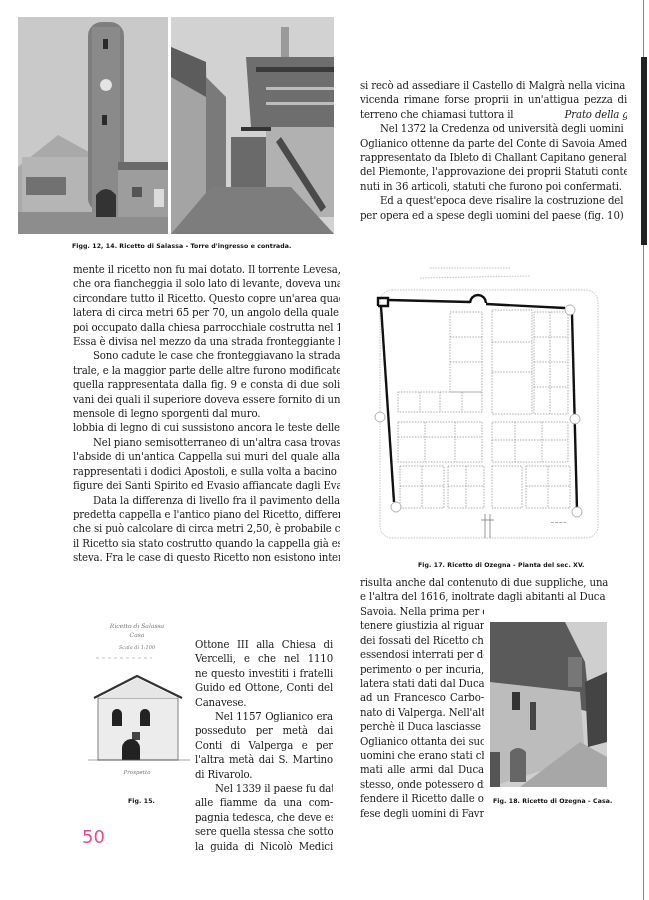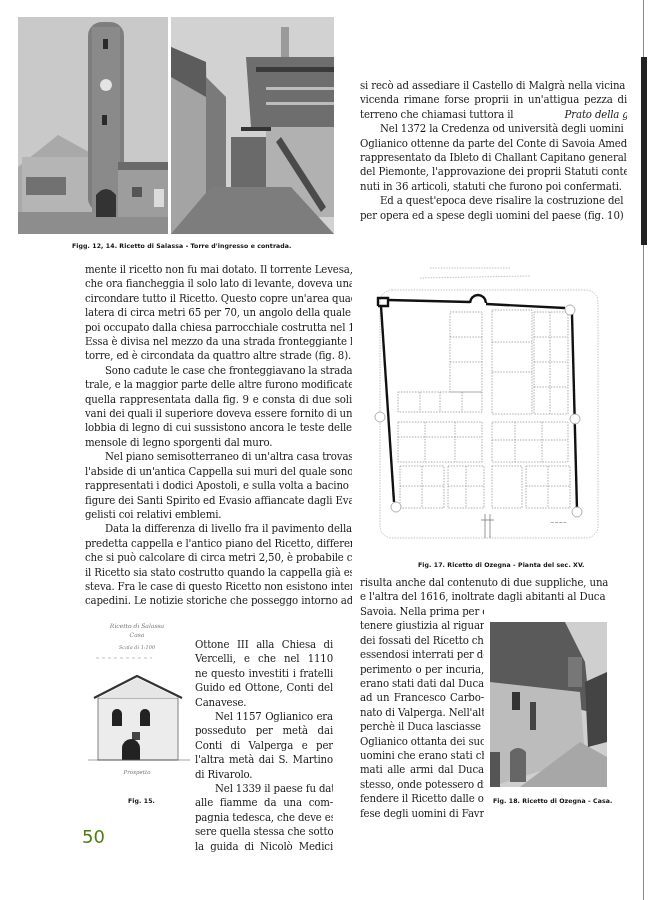--- a/index.html
+++ b/index.html
@@ -4,21 +4,21 @@
 <style>
   html, body { margin:0; padding:0; background:#ffffff; }
   body { width:649px; height:900px; position:relative; overflow:hidden; font-family:"DejaVu Serif", serif; color:#1a1a1a; }
   .abs { position:absolute; }
   .photo { position:absolute; overflow:hidden; background:#9a9a9a; }
   .caption { position:absolute; font-family:"DejaVu Sans", sans-serif; font-weight:bold; font-size:6.2px; letter-spacing:0.1px; color:#111; white-space:nowrap; }
   .col { position:absolute; font-size:10.2px; line-height:14.4px; text-align:justify; letter-spacing:-0.15px; }
   .col .line { display:block; text-align:justify; text-align-last:justify; white-space:nowrap; overflow:hidden; }
   .col .last { text-align-last:left; }
   .indent { text-indent:20px; }
-  .pagenum { position:absolute; left:82px; top:826px; font-family:"DejaVu Sans", sans-serif; font-size:18px; color:#4d7c0f; }
+  .pagenum { position:absolute; left:82px; top:826px; font-family:"DejaVu Sans", sans-serif; font-size:18px; color:#ec4899; }
   .edge-line { position:absolute; left:643px; top:0; width:1px; height:900px; background:#888; }
   .edge-strip { position:absolute; left:641px; top:57px; width:6px; height:188px; background:#222; }
   em { font-style:italic;margin-left:48px; }
 </style>
 </head>
 <body>
 
 <div class="photo" style="left:18px;top:17px;width:150px;height:217px;background:linear-gradient(#cfcfcf,#bdbdbd 55%,#8a8a8a 75%,#6f6f6f);">
   <svg width="150" height="217" viewBox="0 0 150 217">
     <rect x="0" y="0" width="150" height="217" fill="#c9c9c9"></rect>
@@ -131,45 +131,42 @@
     <g stroke="#555" stroke-width="0.6">
       <line x1="115" y1="252" x2="115" y2="276"></line>
       <line x1="120" y1="252" x2="120" y2="276"></line>
       <line x1="111" y1="258" x2="124" y2="258"></line>
     </g>
     <text x="180" y="262" font-family="DejaVu Serif, serif" font-size="5" font-style="italic" fill="#333">~~~~</text>
   </svg>
 </div>
 <div class="caption" style="left:418px;top:561px;">Fig. 17. Ricetto di Ozegna - Pianta del sec. XV.</div>
 
-<div class="col" style="left:85px;top:263px;width:267px;">
+<div class="col" style="left:73px;top:263px;width:267px;">
   <span class="line">mente il ricetto non fu mai dotato. Il torrente Levesa,</span>
   <span class="line">che ora fiancheggia il solo lato di levante, doveva una volta</span>
   <span class="line">circondare tutto il Ricetto. Questo copre un'area quadri-</span>
   <span class="line">latera di circa metri 65 per 70, un angolo della quale fu</span>
   <span class="line">poi occupato dalla chiesa parrocchiale costrutta nel 1590.</span>
   <span class="line">Essa è divisa nel mezzo da una strada fronteggiante la</span>
-  <span class="line last">torre, ed è circondata da quattro altre strade (fig. 8).</span>
   <span class="line indent">Sono cadute le case che fronteggiavano la strada cen-</span>
   <span class="line">trale, e la maggior parte delle altre furono modificate e</span>
   <span class="line">quella rappresentata dalla fig. 9 e consta di due soli</span>
   <span class="line">vani dei quali il superiore doveva essere fornito di una</span>
+  <span class="line last">mensole di legno sporgenti dal muro.</span>
   <span class="line">lobbia di legno di cui sussistono ancora le teste delle</span>
-  <span class="line last">mensole di legno sporgenti dal muro.</span>
   <span class="line indent">Nel piano semisotterraneo di un'altra casa trovasi</span>
-  <span class="line">l'abside di un'antica Cappella sui muri del quale sono</span>
+  <span class="line">l'abside di un'antica Cappella sui muri del quale alla</span>
   <span class="line">rappresentati i dodici Apostoli, e sulla volta a bacino le</span>
   <span class="line">figure dei Santi Spirito ed Evasio affiancate dagli Evan-</span>
-  <span class="line last">gelisti coi relativi emblemi.</span>
   <span class="line indent">Data la differenza di livello fra il pavimento della</span>
   <span class="line">predetta cappella e l'antico piano del Ricetto, differenza</span>
   <span class="line">che si può calcolare di circa metri 2,50, è probabile che</span>
   <span class="line">il Ricetto sia stato costrutto quando la cappella già esi-</span>
   <span class="line">steva. Fra le case di questo Ricetto non esistono inter-</span>
-  <span class="line">capedini. Le notizie storiche che posseggo intorno ad</span>
 </div>
 
 <div class="abs" style="left:82px;top:618px;width:110px;height:165px;">
   <svg width="110" height="165" viewBox="0 0 110 165">
     <text x="55" y="10" text-anchor="middle" font-family="DejaVu Serif, serif" font-style="italic" font-size="6" fill="#777">Ricetto di Salassa</text>
     <text x="55" y="19" text-anchor="middle" font-family="DejaVu Serif, serif" font-style="italic" font-size="6" fill="#777">Casa</text>
     <text x="55" y="31" text-anchor="middle" font-family="DejaVu Serif, serif" font-style="italic" font-size="5" fill="#777">Scala di 1:100</text>
     <line x1="14" y1="40" x2="70" y2="40" stroke="#999" stroke-width="0.6" stroke-dasharray="3,3"></line>
     <path d="M12 80 L55 58 L100 80" fill="none" stroke="#333" stroke-width="2.2"></path>
     <rect x="16" y="80" width="80" height="62" fill="#ececec" stroke="#666" stroke-width="0.8"></rect>
@@ -205,21 +202,21 @@
 <div class="col" style="left:360px;top:576px;width:248px;">
   <span class="line">risulta anche dal contenuto di due suppliche, una del 1575</span>
   <span class="line">e l'altra del 1616, inoltrate dagli abitanti al Duca di</span>
 </div>
 <div class="col" style="left:360px;top:605px;width:124px;">
   <span class="line">Savoia. Nella prima per ot-</span>
   <span class="line">tenere giustizia al riguardo</span>
   <span class="line">dei fossati del Ricetto che</span>
   <span class="line">essendosi interrati per de-</span>
   <span class="line">perimento o per incuria,</span>
-  <span class="line">erano stati dati dal Duca</span>
+  <span class="line">latera stati dati dal Duca</span>
   <span class="line">ad un Francesco Carbo-</span>
   <span class="line">nato di Valperga. Nell'altra</span>
   <span class="line">perchè il Duca lasciasse ad</span>
   <span class="line">Oglianico ottanta dei suoi</span>
   <span class="line">uomini che erano stati chia-</span>
   <span class="line">mati alle armi dal Duca</span>
   <span class="line">stesso, onde potessero di-</span>
   <span class="line">fendere il Ricetto dalle of-</span>
   <span class="line">fese degli uomini di Favria,</span>
 </div>

